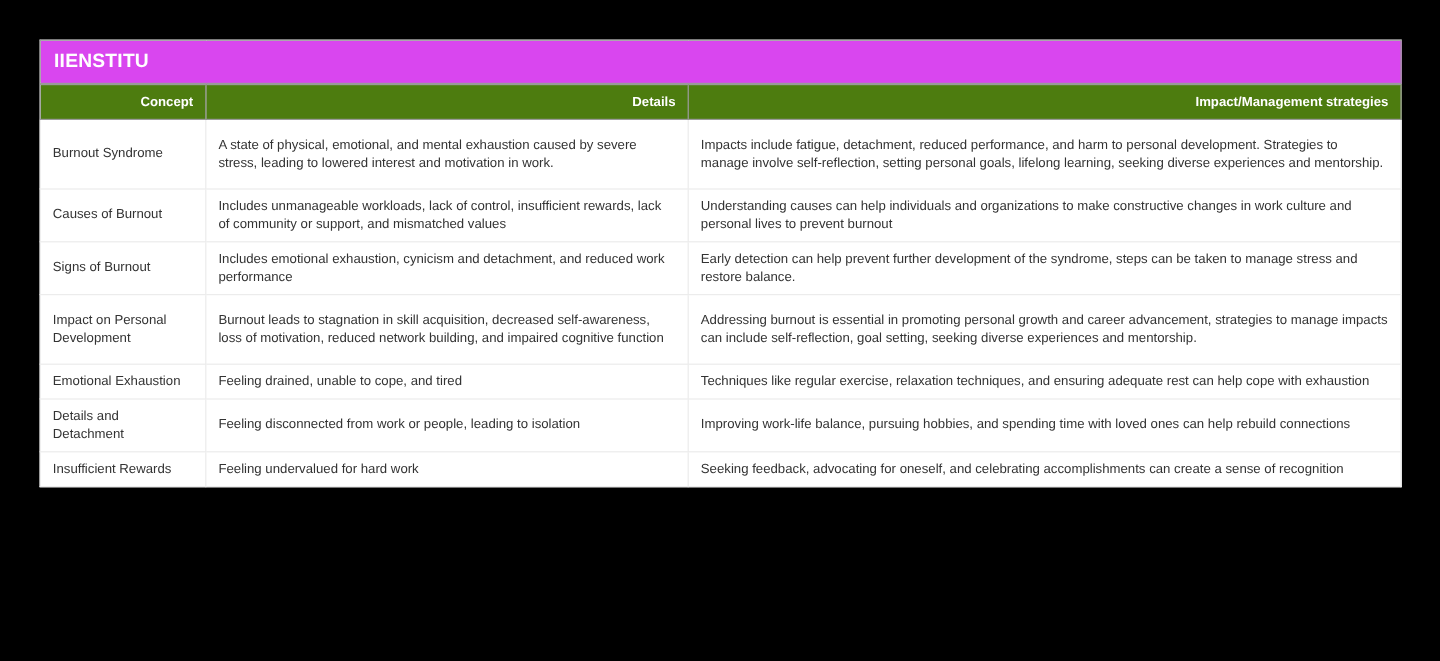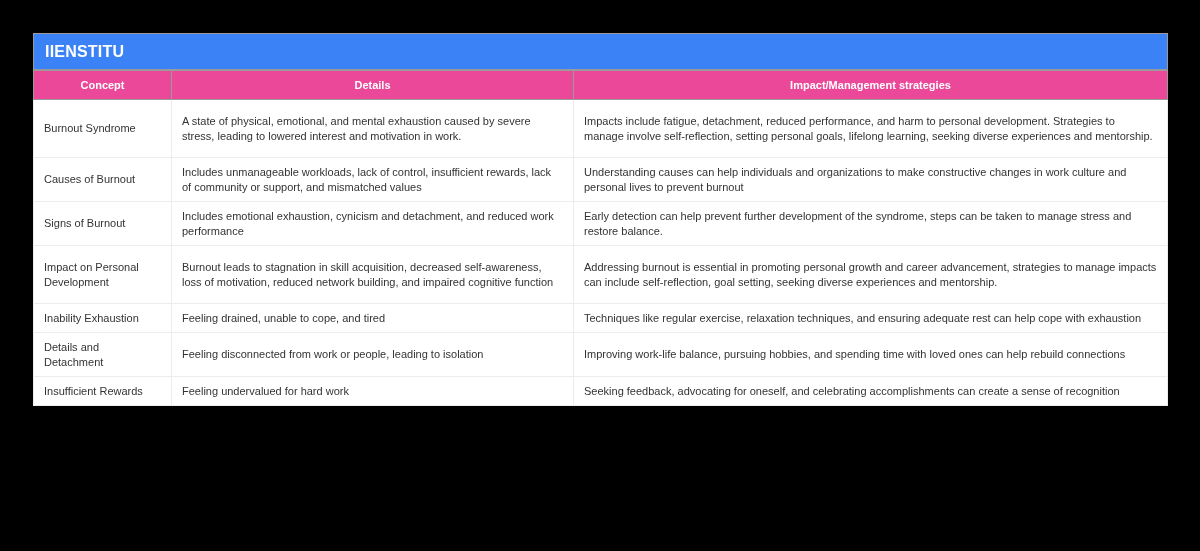--- a/index.html
+++ b/index.html
@@ -24,34 +24,34 @@
       width: 1134px;
       border-collapse: collapse;
       table-layout: fixed;
       background: #ffffff;
     }
     table.info-table col.c1 { width: 138px; }
     table.info-table col.c2 { width: 402px; }
     table.info-table col.c3 { width: 594px; }
 
     .title-row th {
-      background: #3b82f6;
+      background: #d946ef;
       color: #ffffff;
       text-align: left;
       font-weight: bold;
       font-size: 16px;
       height: 35px;
       padding: 0 11px;
       border: 1px solid #9a9a9a;
       letter-spacing: 0.2px;
     }
     .header-row th {
-      background: #ec4899;
+      background: #4d7c0f;
       color: #ffffff;
-      text-align: center;
+      text-align: right;
       font-weight: bold;
       font-size: 11px;
       height: 28px;
       padding: 0 10px;
       border: 1px solid #9a9a9a;
       border-top: 2px solid #9a9a9a;
     }
     tbody td {
       color: #333333;
       font-size: 11px;
@@ -100,21 +100,21 @@
         <td>Signs of Burnout</td>
         <td>Includes emotional exhaustion, cynicism and detachment, and reduced work performance</td>
         <td>Early detection can help prevent further development of the syndrome, steps can be taken to manage stress and restore balance.</td>
       </tr>
       <tr class="r-h58">
         <td>Impact on Personal Development</td>
         <td>Burnout leads to stagnation in skill acquisition, decreased self-awareness, loss of motivation, reduced network building, and impaired cognitive function</td>
         <td>Addressing burnout is essential in promoting personal growth and career advancement, strategies to manage impacts can include self-reflection, goal setting, seeking diverse experiences and mentorship.</td>
       </tr>
       <tr class="r-h29">
-        <td>Inability Exhaustion</td>
+        <td>Emotional Exhaustion</td>
         <td>Feeling drained, unable to cope, and tired</td>
         <td>Techniques like regular exercise, relaxation techniques, and ensuring adequate rest can help cope with exhaustion</td>
       </tr>
       <tr class="r-h43">
         <td>Details and Detachment</td>
         <td>Feeling disconnected from work or people, leading to isolation</td>
         <td>Improving work-life balance, pursuing hobbies, and spending time with loved ones can help rebuild connections</td>
       </tr>
       <tr class="r-h29">
         <td>Insufficient Rewards</td>

